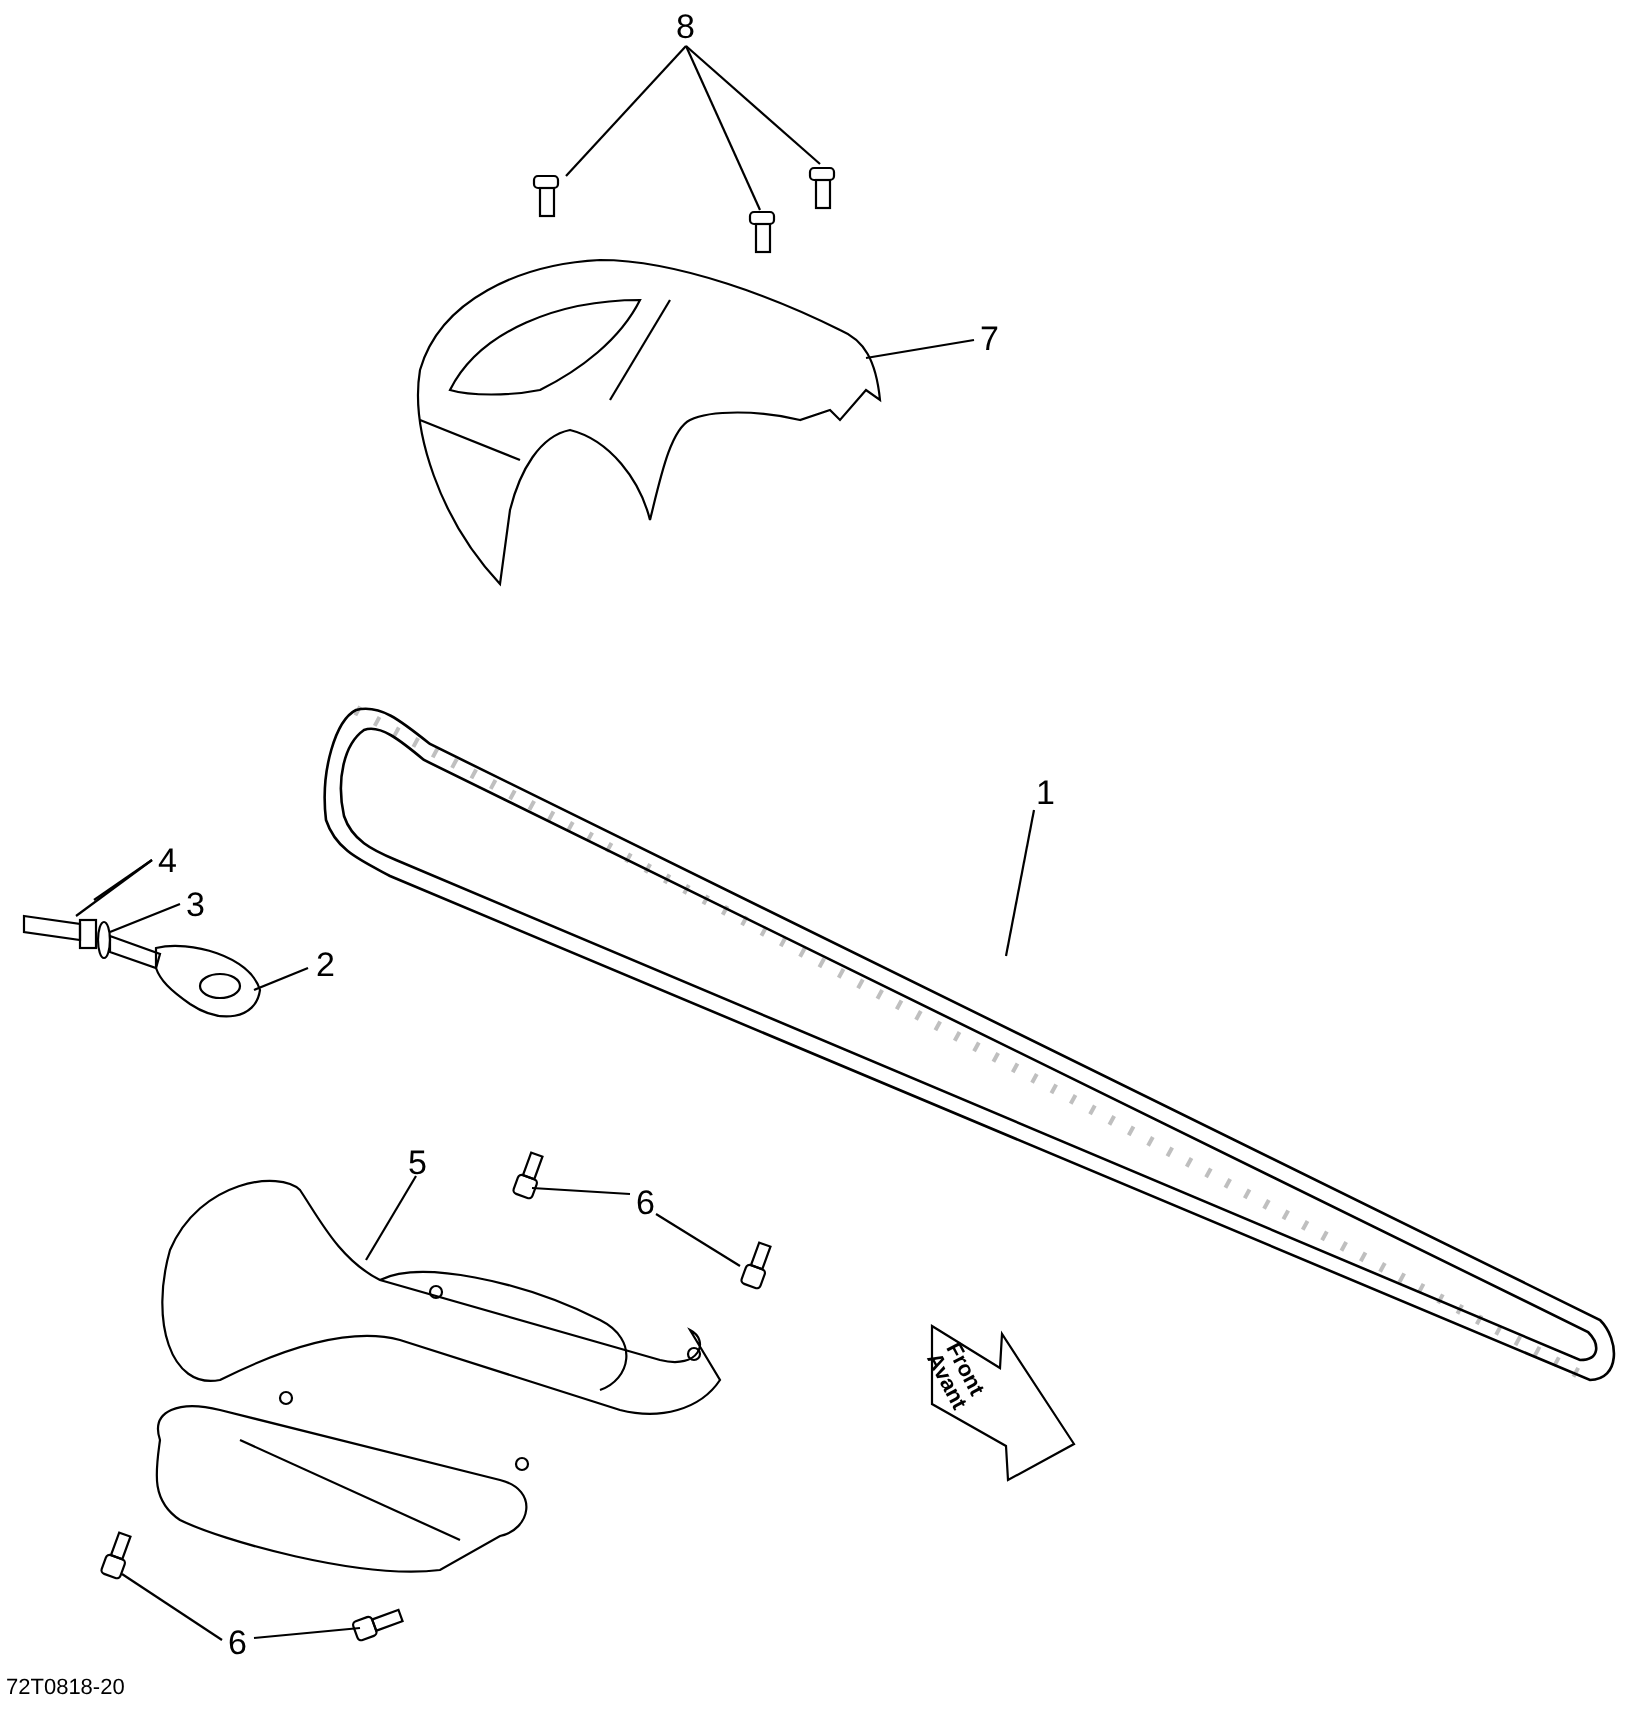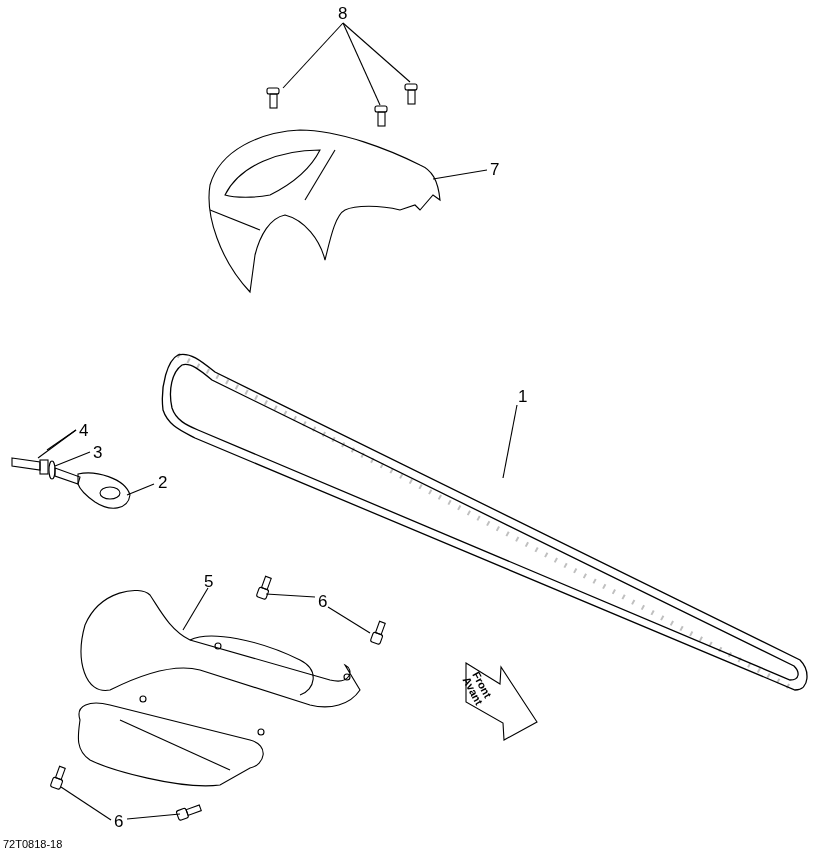--- a/index.html
+++ b/index.html
@@ -111,13 +111,13 @@
 <div class="lbl" style="left:518px;top:388px;">1</div>
 <div class="lbl" style="left:158px;top:474px;">2</div>
 <div class="lbl" style="left:93px;top:444px;">3</div>
 <div class="lbl" style="left:79px;top:422px;">4</div>
 <div class="lbl" style="left:204px;top:573px;">5</div>
 <div class="lbl" style="left:318px;top:593px;">6</div>
 <div class="lbl" style="left:114px;top:813px;">6</div>
 <div class="lbl" style="left:490px;top:161px;">7</div>
 <div class="lbl" style="left:338px;top:5px;">8</div>
 
-<div class="code">72T0818-18</div>
+<div class="code">72T0818-20</div>
 
 </body></html>

